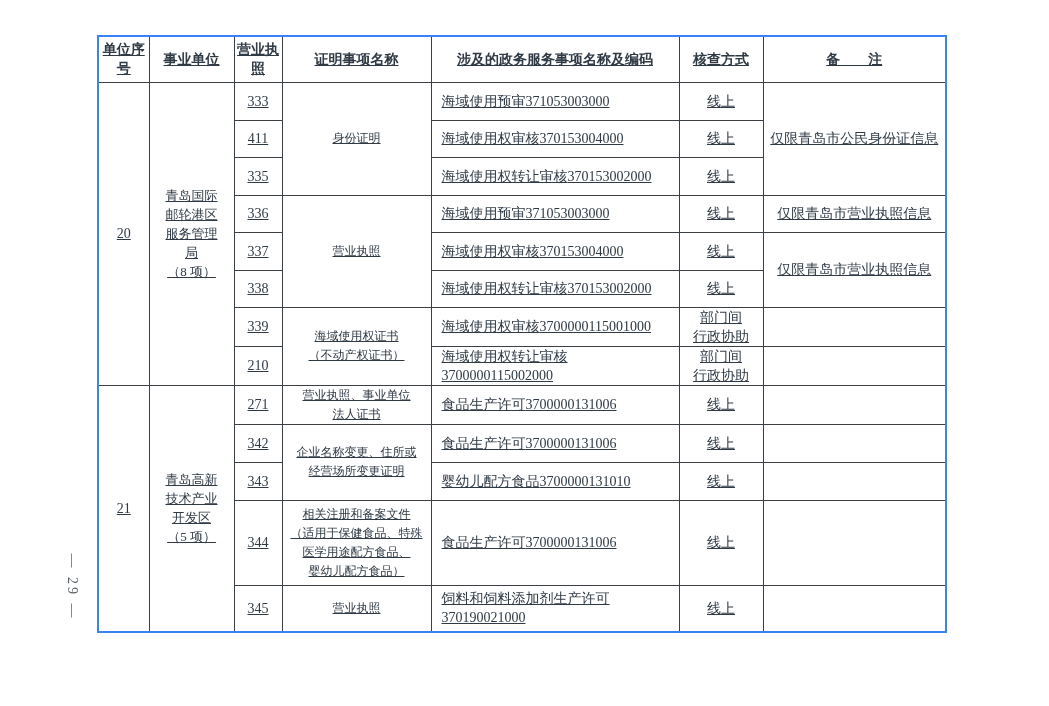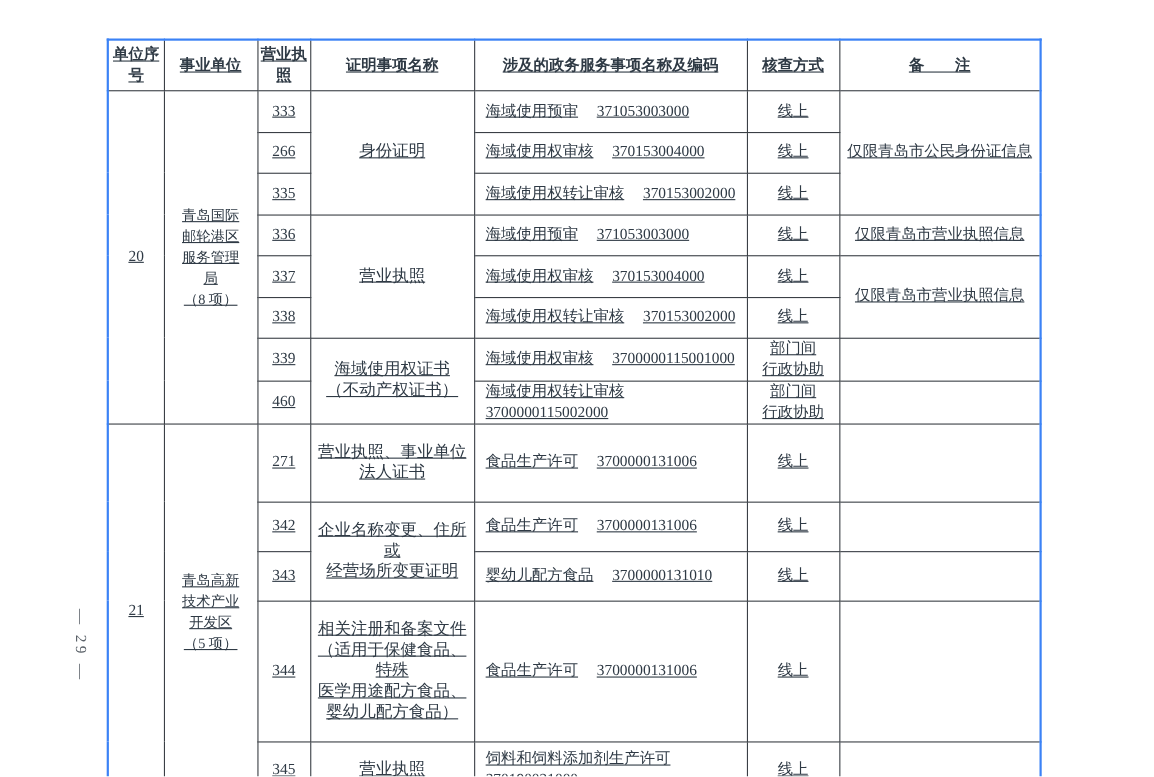--- a/index.html
+++ b/index.html
@@ -61,27 +61,27 @@
   }
   
   col.c1 { width: 51px; }
   col.c2 { width: 85px; }
   col.c3 { width: 48px; }
   col.c4 { width: 149px; }
   col.c5 { width: 248px; }
   col.c6 { width: 84px; }
   col.c7 { width: 183px; }
   td.dept { font-size: 13px; padding: 16px; }
-  td.cert { font-size: 15px; padding: 16px 1px; }
+  td.cert { font-size: 12px; padding: 0 1px; }
   td.service {
     text-align: left;
     padding-left: 10px;
     padding-right: 4px;
   }
-  td.service .code { margin-left: 17px; }
+  td.service .code { }
   td.service.stack span { display: block; margin-left: 0; }
   tr.h-header { height: 46px; }
   tr.h38 { height: 38px; }
   tr.h37 { height: 37px; }
   tr.h85 { height: 85px; }
   tr.h41 { height: 47px; }
 </style>
 </head>
 <body>
 
@@ -118,21 +118,21 @@
 服务管理局
 （8 项）</td>
       <td>333</td>
       <td rowspan="3" class="cert">身份证明</td>
       <td class="service"><span>海域使用预审</span><span class="code">371053003000</span></td>
       <td>线上</td>
       <td rowspan="3">仅限青岛市公民身份证信息</td>
     </tr>
 
     <tr class="h37">
-      <td>266</td>
+      <td>411</td>
       <td class="service"><span>海域使用权审核</span><span class="code">370153004000</span></td>
       <td>线上</td>
     </tr>
 
     <tr class="h38">
       <td>335</td>
       <td class="service"><span>海域使用权转让审核</span><span class="code">370153002000</span></td>
       <td>线上</td>
     </tr>
 
@@ -161,21 +161,21 @@
       <td>339</td>
       <td rowspan="2" class="cert">海域使用权证书
 （不动产权证书）</td>
       <td class="service"><span>海域使用权审核</span><span class="code">3700000115001000</span></td>
       <td>部门间
 行政协助</td>
       <td></td>
     </tr>
 
     <tr class="h38">
-      <td>460</td>
+      <td>210</td>
       <td class="service stack"><span>海域使用权转让审核</span><span class="code">3700000115002000</span></td>
       <td>部门间
 行政协助</td>
       <td></td>
     </tr>
 
     <tr class="h38">
       <td rowspan="5">21</td>
       <td rowspan="5" class="dept">青岛高新
 技术产业

